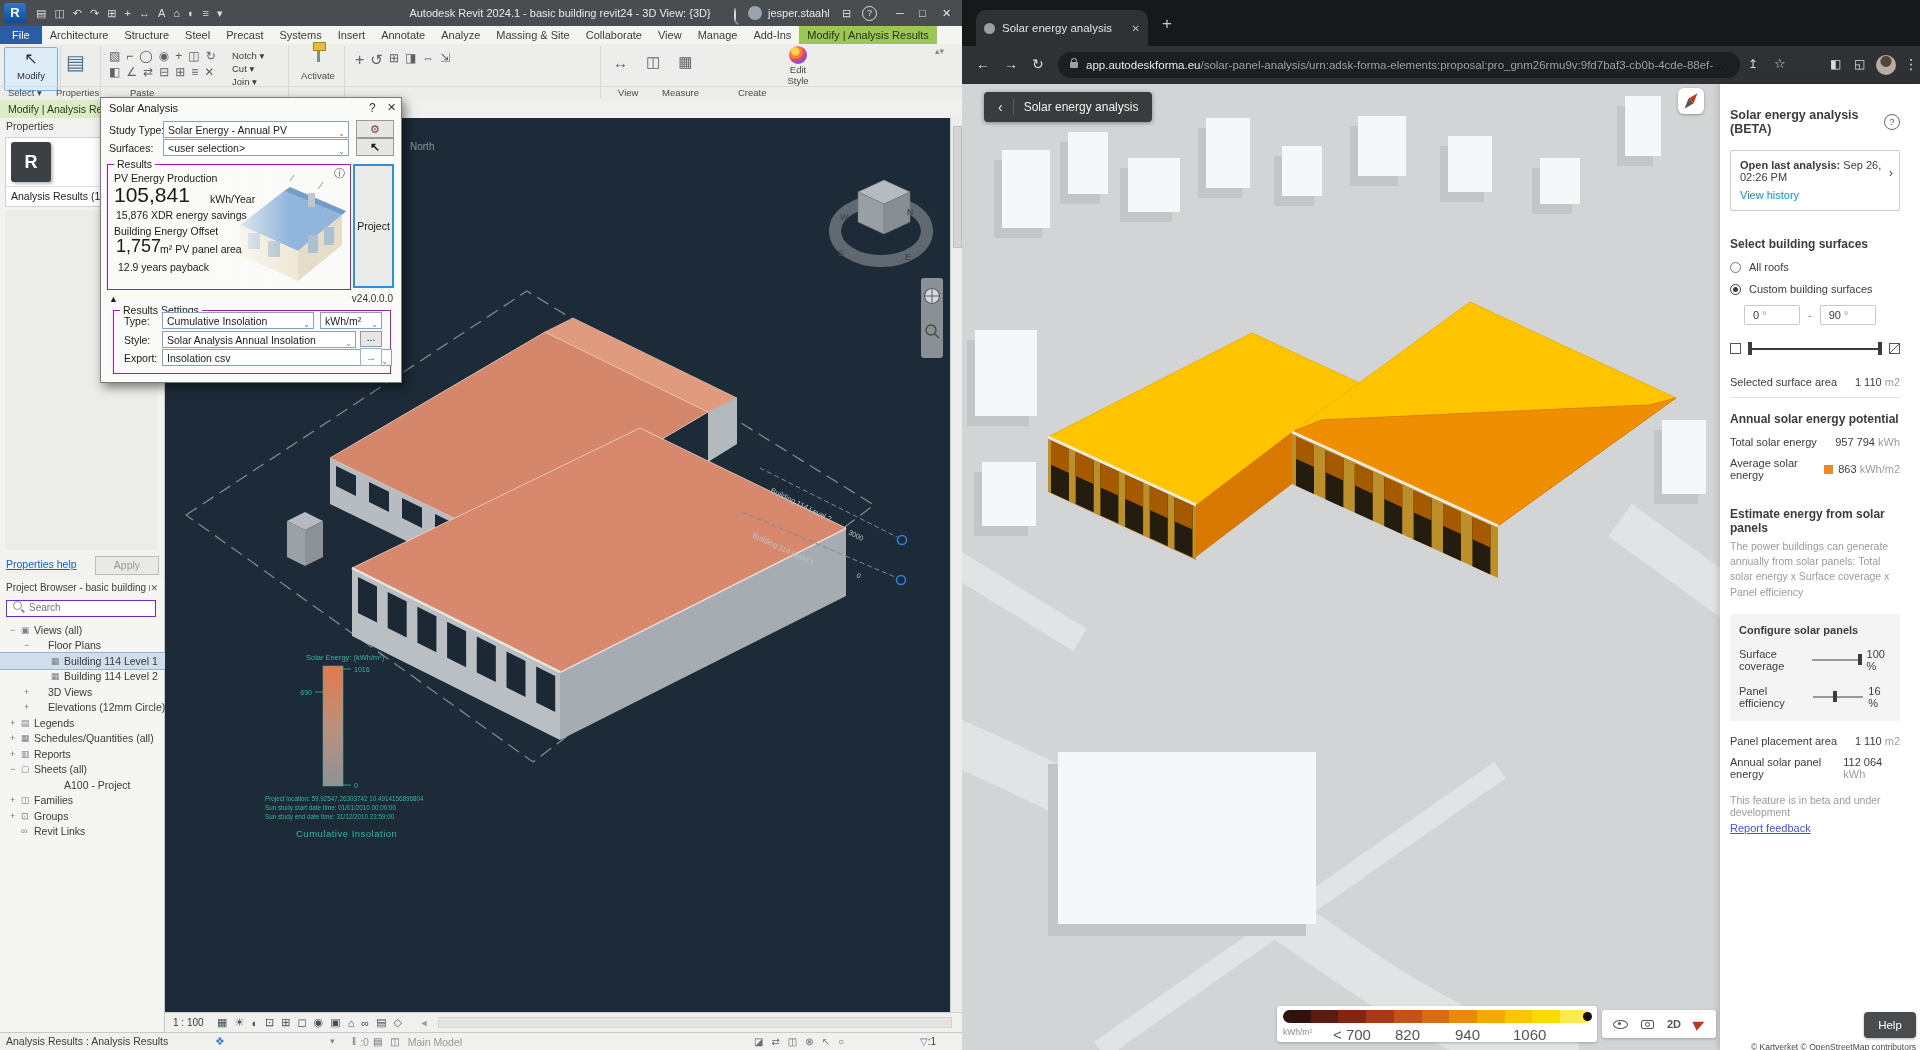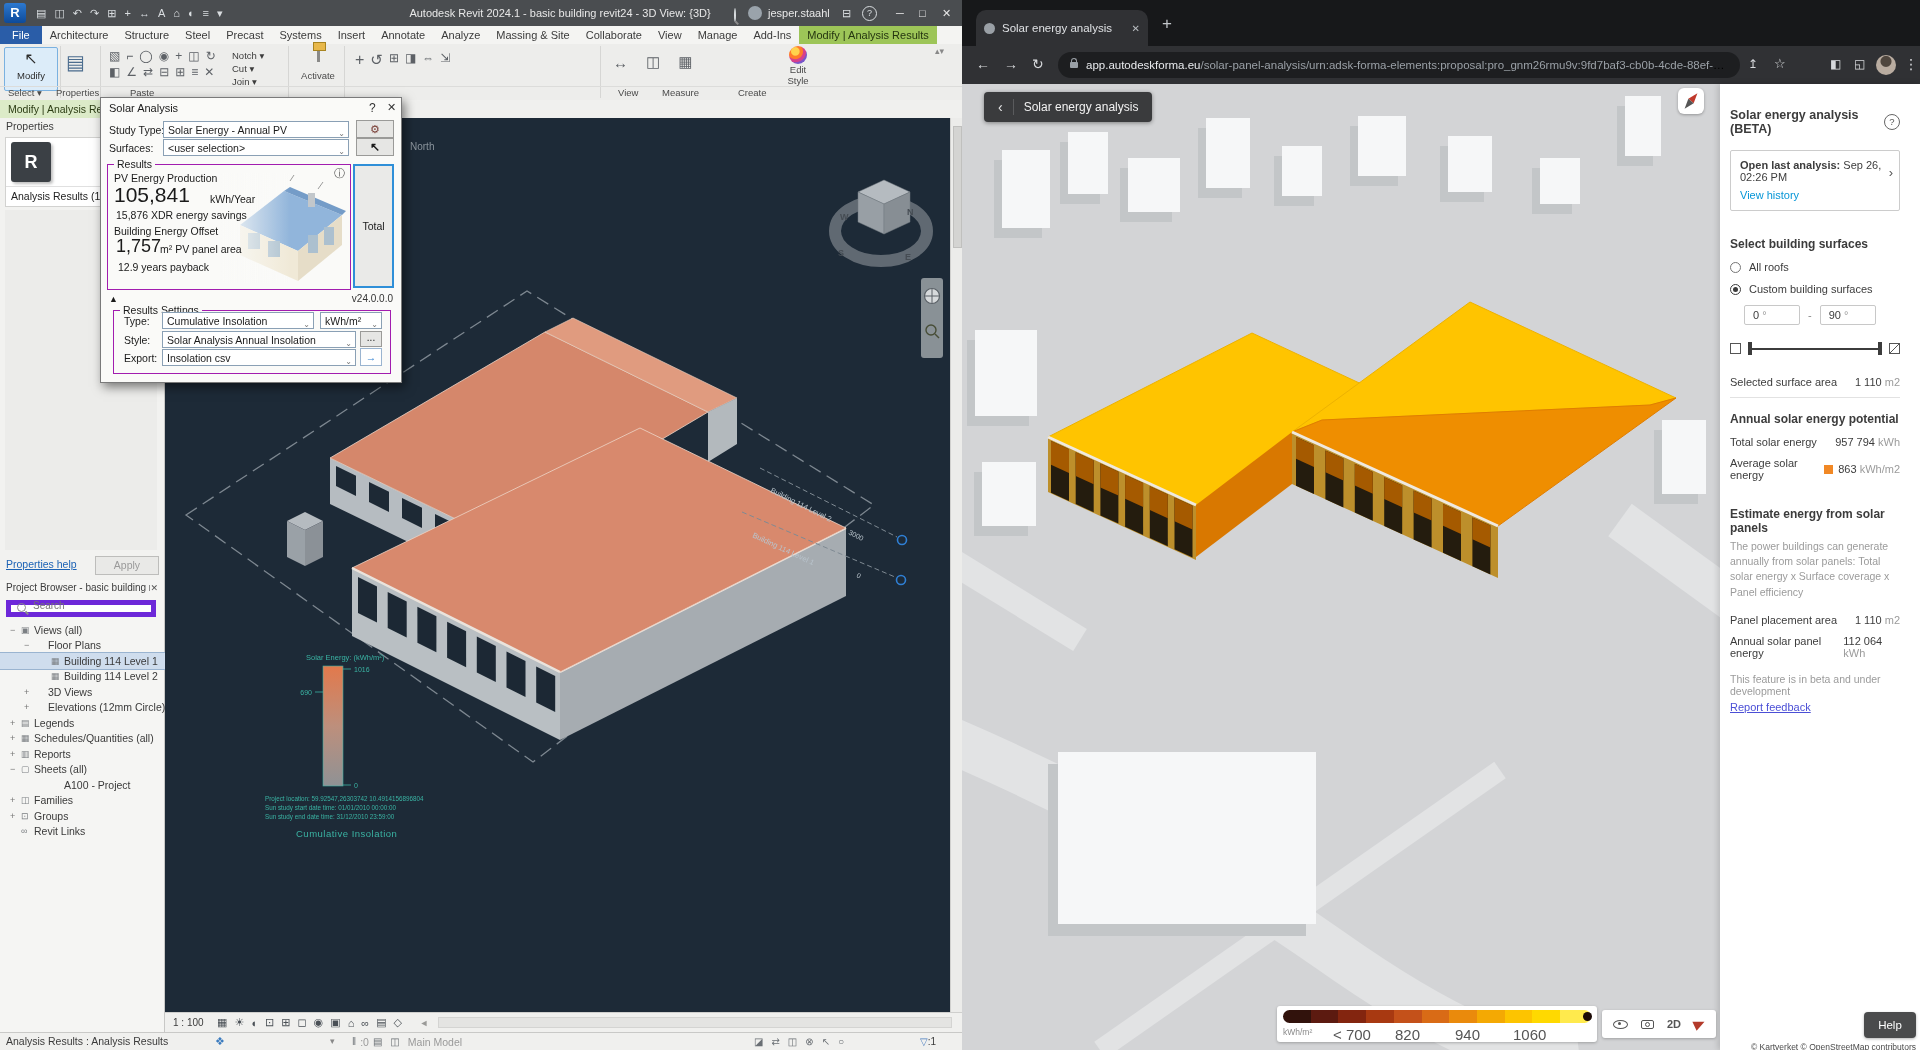--- a/index.html
+++ b/index.html
@@ -35,21 +35,21 @@
   .rthumb{left:5px;top:4px;width:40px;height:40px;background:#3b4045;border-radius:3px;color:#fff;
     font-weight:bold;font-size:18px;text-align:center;line-height:40px;box-shadow:2px 2px 3px rgba(0,0,0,.25)}
   .type-row{left:0;top:48px;width:150px;height:19px;border-top:1px solid #e0e0e0;font-size:10.5px;color:#222;
     line-height:19px;padding-left:5px;box-sizing:border-box}
   .combo-arrow{position:absolute;right:3px;top:0;color:#777;font-size:8px}
   .props-help{left:6px;top:440px;font-size:10.5px;color:#1b62b5;text-decoration:underline}
   .apply-btn{left:95px;top:438px;width:62px;height:17px;background:#e9e9e7;border:1px solid #bdbdbb;color:#9a9a9a;
     font-size:10.5px;text-align:center;line-height:16px}
   
   #rv-browser{left:0;top:580px;width:165px;height:452px;background:#f5f5f3;border-right:1px solid #c8c8c6;box-sizing:border-box}
-  .search-box{left:6px;top:20px;width:150px;height:17px;background:#fff;border:5px solid #6d28d9;display:flex;align-items:flex-end;box-sizing:border-box}
+  .search-box{left:6px;top:20px;width:150px;height:17px;background:#fff;border:1px solid #6d28d9;display:flex;align-items:flex-start;box-sizing:border-box}
   .search-box input{border:none;outline:none;font-size:10px;width:115px;color:#444;background:transparent;font-family:"Liberation Sans",sans-serif}
   .mag{width:7px;height:7px;border:1.5px solid #8a8a8a;border-radius:50%;position:relative;margin:0 5px 0 6px;flex:none}
   .mag::after{content:"";position:absolute;width:4px;height:1.5px;background:#8a8a8a;transform:rotate(45deg);right:-4px;bottom:-2px}
   #tree{left:0;top:42px;width:165px}
   .trow{height:15.5px;display:flex;align-items:center;font-size:10.5px;color:#3a3a3a;white-space:nowrap}
   .trow.lvl0{padding-left:10px}.trow.lvl1{padding-left:24px}.trow.lvl2{padding-left:40px}
   .trow.selected{background:#cfdded;outline:1px solid #9ab4d0}
   .texp{width:11px;color:#777;font-size:9px;flex:none}
   .tico{width:13px;color:#7b7f83;font-size:9px;flex:none}
   .tlab{overflow:hidden}
@@ -572,21 +572,21 @@
       <span class="abs bignum" style="left:6px;top:18px">105,841</span>
       <span class="abs dlab" style="left:102px;top:28px">kWh/Year</span>
       <span class="abs dlab" style="left:8px;top:44px">15,876 XDR energy savings</span>
       <span class="abs dlab" style="left:6px;top:60px">Building Energy Offset</span>
       <span class="abs" style="left:8px;top:71px;font-size:18px">1,757</span>
       <span class="abs dlab" style="left:52px;top:78px">m² PV panel area</span>
       <span class="abs dlab" style="left:10px;top:96px">12.9 years payback</span>
     </div>
     <div class="abs" style="left:252px;top:66px;width:41px;height:124px;background:#eaeae8;border:2px solid #2f8fd8;
          box-sizing:border-box;display:flex;align-items:center;justify-content:center;font-size:10.5px">
-        <span>Total</span>
+        <span>Project</span>
       </div>
 
     <span class="abs" style="left:8px;top:196px;font-size:9px">▲</span>
     <span class="abs" style="right:8px;top:195px;font-size:10px;color:#333">v24.0.0.0</span>
 
     <div class="fieldset" style="left:12px;top:212px;width:276px;height:62px">
       <span class="fleg">Results Settings</span>
       <span class="abs dlab" style="left:10px;top:4px">Type:</span>
       <div class="dcombo" style="left:48px;top:1px;width:152px">
         <span>Cumulative Insolation</span>
@@ -596,21 +596,21 @@
         <span>kWh/m²</span>
         <span class="combo-arrow" style="top:4px">⌄</span>
       </div>
       <span class="abs dlab" style="left:10px;top:23px">Style:</span>
       <div class="dcombo" style="left:48px;top:20px;width:194px">
         <span>Solar Analysis Annual Insolation</span>
         <span class="combo-arrow" style="top:4px">⌄</span>
       </div>
       <div class="dbtn" style="left:246px;top:20px;width:22px;height:16px;line-height:12px;font-size:10px"><span>...</span></div>
       <span class="abs dlab" style="left:10px;top:41px">Export:</span>
-      <div class="dcombo" style="left:48px;top:38px;width:194px">
+      <div class="dcombo" style="left:48px;top:38px;width:230px">
         <span>Insolation csv</span>
         <span class="combo-arrow" style="top:4px">⌄</span>
       </div>
       <div class="abs" style="left:246px;top:37px;width:22px;height:18px;background:#fff;border:1px solid #9ab4d0;
            color:#2f7fd0;font-weight:bold;text-align:center;line-height:16px;box-sizing:border-box"><span>→</span></div>
     </div>
   </div>
 </div>
 
 <div id="chrome" class="abs">
@@ -816,20 +816,37 @@
         <span><span>957 794</span>
           <span class="unit">kWh</span></span>
       </div>
       <div class="p-row" style="margin-bottom:26px">
         <span>Average solar energy</span>
         <span class="flex"><span class="swatch"></span>
           <span>863</span>&nbsp;<span class="unit">kWh/m2</span></span>
       </div>
       <div class="p-sec" style="margin-bottom:2px">Estimate energy from solar panels</div>
       <div class="p-desc">The power buildings can generate annually from solar panels: Total solar energy x Surface coverage x Panel efficiency</div>
+      <div class="p-config">
+        <div style="font-weight:bold;margin-bottom:12px">Configure solar panels</div>
+        <div class="p-row" style="margin-bottom:13px">
+          <span>Surface coverage</span>
+          <span class="mini">
+              <span class="mhandle" style="right:0"></span>
+            </span>
+          <span>100 %</span>
+        </div>
+        <div class="p-row" style="margin-bottom:2px">
+          <span>Panel efficiency</span>
+          <span class="mini">
+              <span class="mhandle" style="left:40%"></span>
+            </span>
+          <span>16 %</span>
+        </div>
+      </div>
       <div class="p-row">
         <span>Panel placement area</span>
         <span><span>1 110</span>
           <span class="unit">m2</span></span>
       </div>
       <div class="p-row">
         <span>Annual solar panel energy</span>
         <span><span>112 064</span>
           <span class="unit">kWh</span></span>
       </div>

